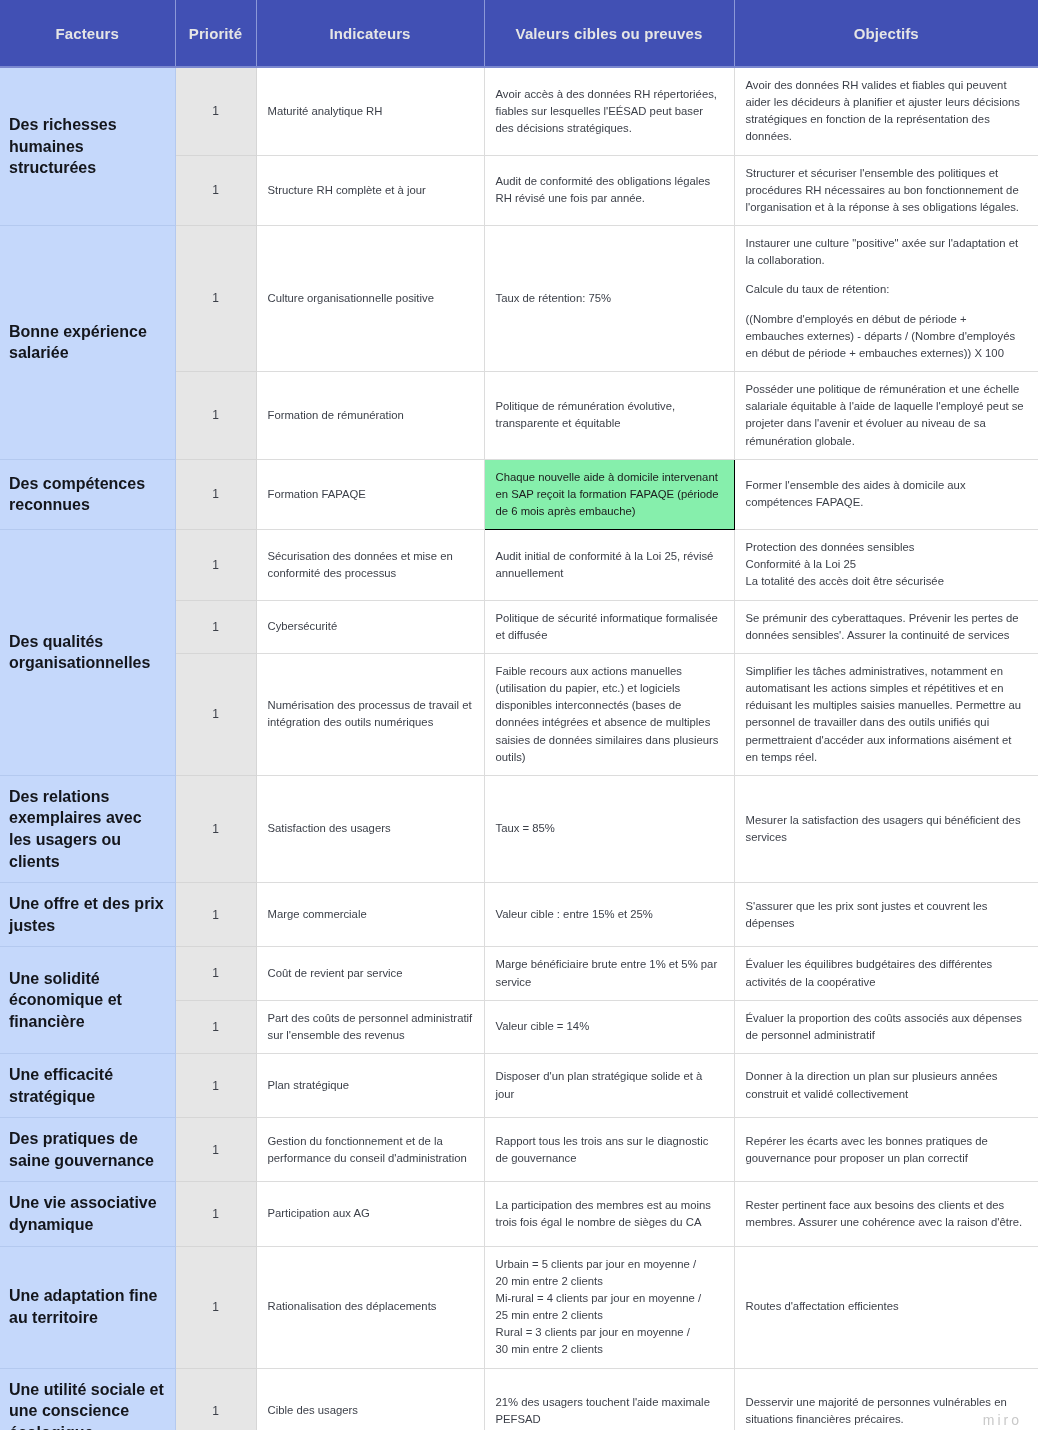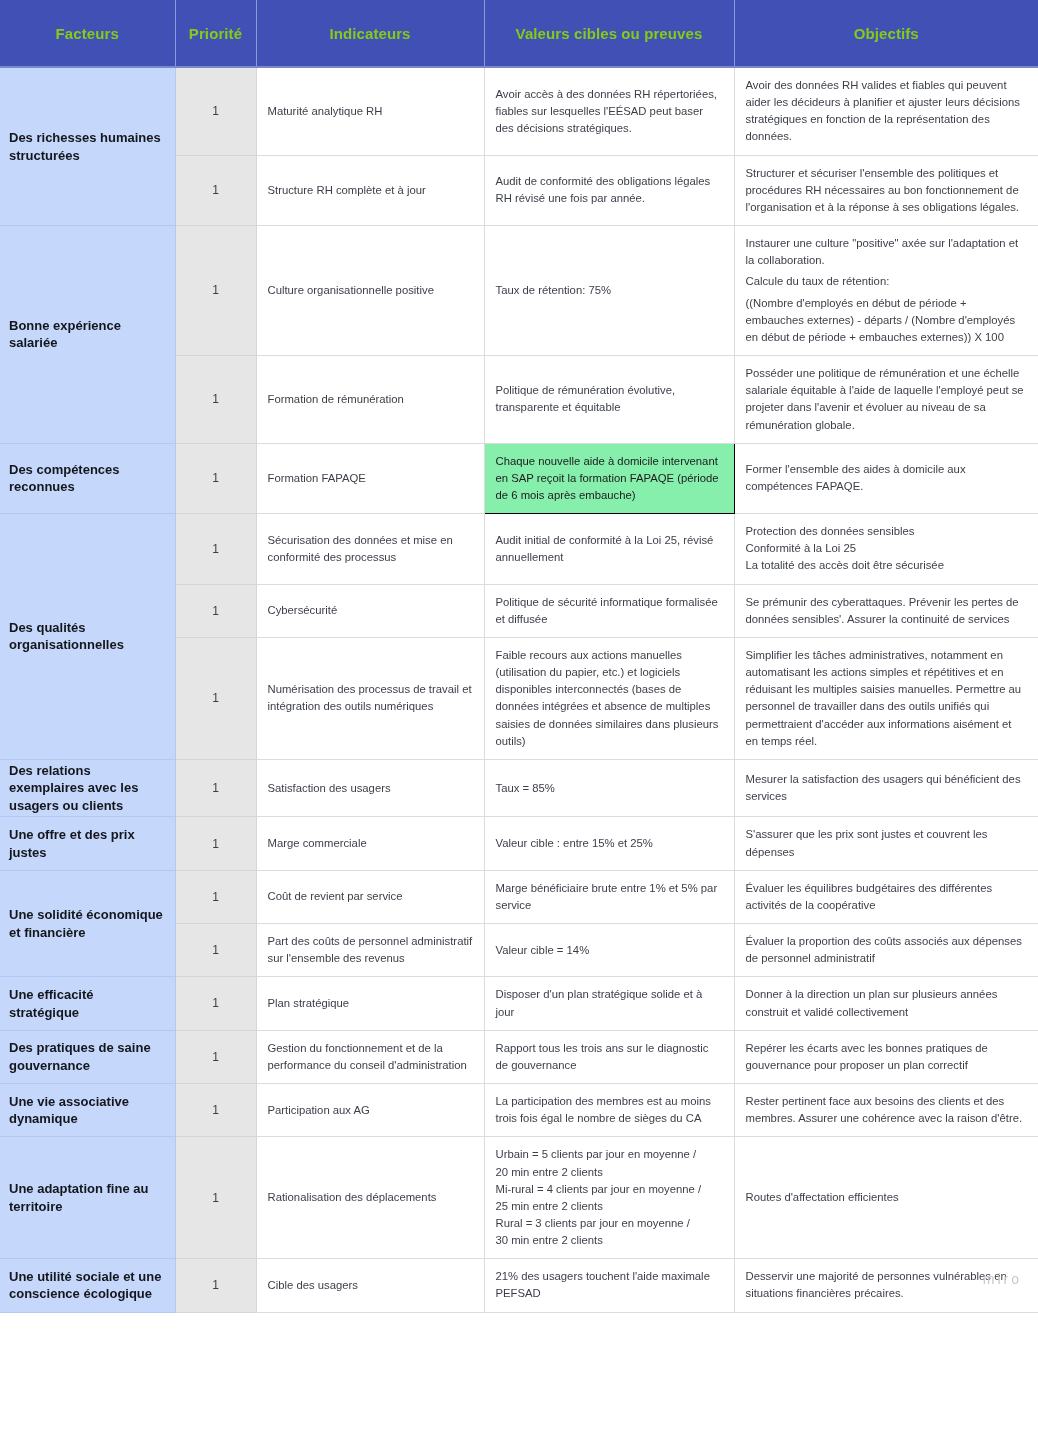--- a/index.html
+++ b/index.html
@@ -30,21 +30,21 @@
   
   col.c-factor     { width: 175px; }
   col.c-priority   { width: 81px;  }
   col.c-indicator  { width: 228px; }
   col.c-target     { width: 250px; }
   col.c-objective  { width: 304px; }
 
   
   thead th {
     background: #4150b4;
-    color: #84cc16;
+    color: #e5e5e5;
     font-size: 15px;
     font-weight: bold;
     text-align: center;
     vertical-align: middle;
     height: 58px;
     padding: 4px 5px;
     border-right: 1px solid #8c98d8;
     letter-spacing: .1px;
   }
   thead th:last-child { border-right: none; }
@@ -57,24 +57,24 @@
     font-size: 11.3px;
     line-height: 1.52;
     color: #3b3f48;
     padding: 9px 11px;
     background: #ffffff;
   }
 
   td.factor {
     background: #c5d8fb;
     font-weight: bold;
-    font-size: 13px;
+    font-size: 16px;
     line-height: 1.35;
     color: #14161c;
-    padding: 2px 9px;
+    padding: 10px 9px;
     border-color: #b4c9ef;
     border-left: none;
   }
 
   td.priority {
     background: #e6e6e6;
     text-align: center;
     font-size: 12px;
     color: #3b3f48;
     border-color: #d6d6d6;
@@ -87,21 +87,21 @@
 
   
   td.redacted {
     background: #86efac;
     color: #1c1c1c;
     border-color: #000000;
     vertical-align: middle;
   }
 
   .para { margin: 0; }
-  .para + .para { margin-top: 4px; }
+  .para + .para { margin-top: 12px; }
   .para.italic { }
 
   .lines > span { display: block; }
 
   
   .miro-watermark {
     position: absolute;
     right: 16px;
     bottom: 26px;
     font-size: 14px;

